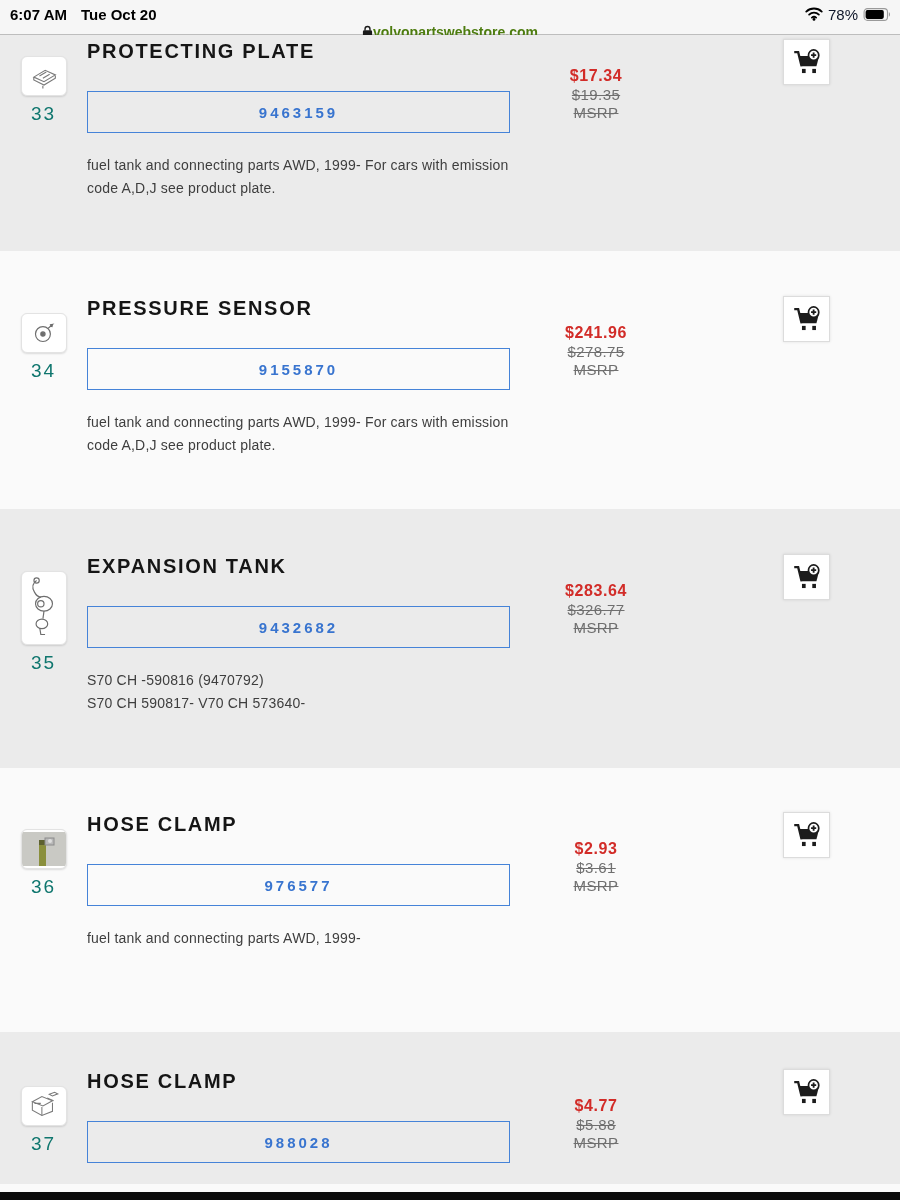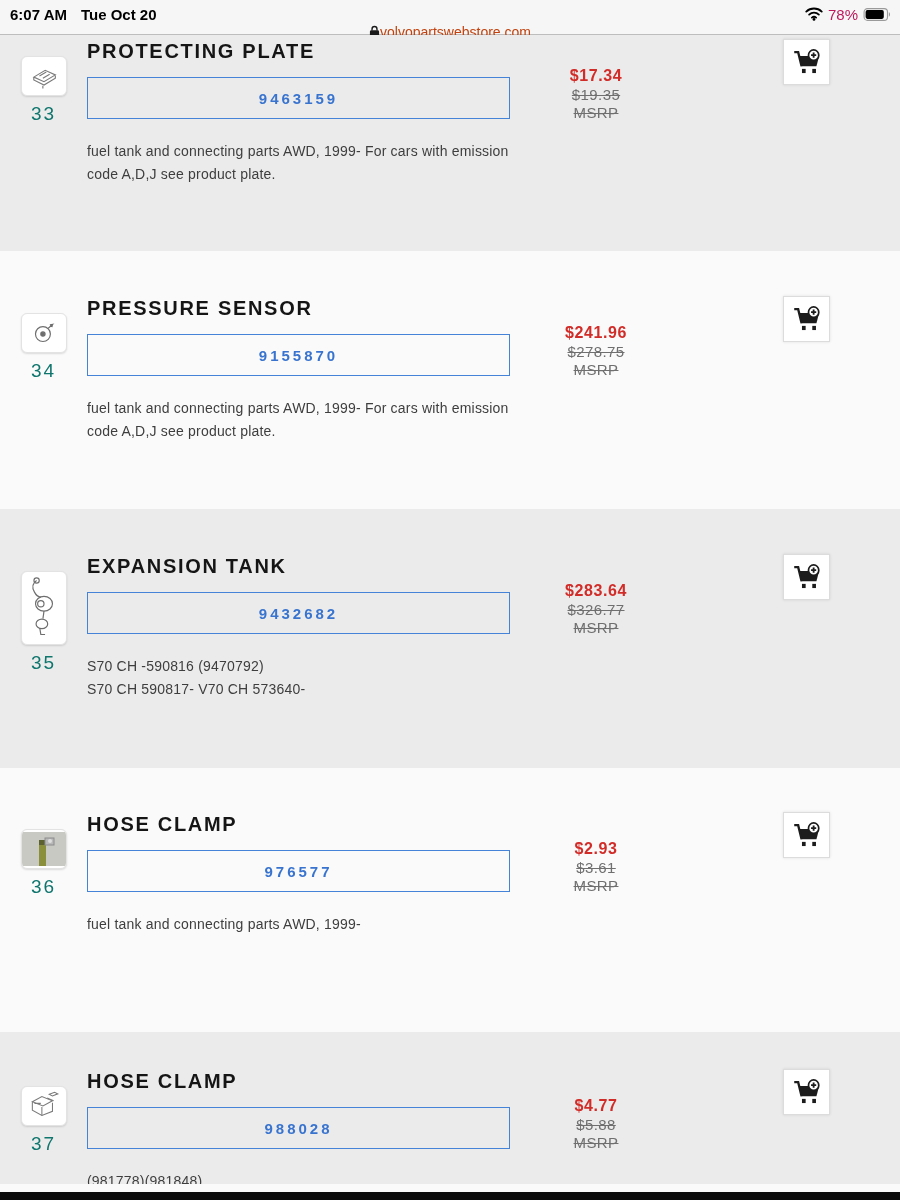--- a/index.html
+++ b/index.html
@@ -13,46 +13,46 @@
   .top-chrome{
     height:35px; background:#f6f6f6; border-bottom:1px solid #bdbdbd;
     position:relative;
   }
   .status-row{
     position:absolute; top:0; left:0; right:0; height:22px;
     display:flex; align-items:center; justify-content:space-between;
     padding:6px 8px 0 10px;
   }
   .status-left{ display:flex; gap:14px; font-size:15px; font-weight:700; color:#000; }
-  .status-right{ display:flex; align-items:center; gap:5px; font-size:15px; font-weight:500; color:#be185d; }
+  .status-right{ display:flex; align-items:center; gap:5px; font-size:15px; font-weight:500; color:#0f172a; }
   .url-row{
     position:absolute; top:20px; left:0; right:0; height:23px;
     display:flex; align-items:center; justify-content:center; gap:0;
-    font-size:14px; font-weight:400; color:#c2410c;
+    font-size:14px; font-weight:700; color:#4d7c0f;
   }
   
   .rows{ position:relative; }
   .part-row{
     display:grid; grid-template-columns:87px 423px 172px 1fr;
     overflow:hidden;
   }
   .part-row.shaded{ background:#ebebeb; }
   .part-row.plain{ background:#fafafa; }
   .col-thumb{ padding-top:calc(var(--pad) + 16px); display:flex; flex-direction:column; align-items:center; }
   .thumb-box{
     width:46px; height:40px; background:#fff; border:1px solid #e3e3e3; border-radius:6px;
     box-shadow:0 1px 2px rgba(0,0,0,.13);
     display:flex; align-items:center; justify-content:center; overflow:hidden;
   }
   .thumb-box.tall{ height:74px; }
   .part-index{ margin-top:7px; font-size:19px; letter-spacing:2px; color:#0f766e; }
   .col-main{ padding-top:var(--pad); }
   .part-title{ font-size:20px; font-weight:700; letter-spacing:1.7px; color:#151515; }
   .part-number-box{
-    margin-top:14px; height:42px; border:1.5px solid #4583d8;
+    margin-top:28px; height:42px; border:1.5px solid #4583d8;
     display:flex; align-items:center; justify-content:center;
   }
   .part-number{ color:#3874cf; font-weight:700; font-size:15px; letter-spacing:3px; }
   .part-desc{ margin-top:21px; font-size:14px; color:#3e3e3e; line-height:23px; letter-spacing:.2px; }
   .col-price{ padding-top:calc(var(--pad) + 27px); text-align:center; }
   .price{ color:#d22c28; font-weight:700; font-size:16px; letter-spacing:.6px; }
   .old-price,.msrp{ color:#6f6f6f; font-size:15px; text-decoration:line-through; margin-top:1px; letter-spacing:.4px; }
   .col-cart{ padding-top:calc(var(--pad) - 1px); display:flex; justify-content:flex-end; padding-right:70px; }
   .cart-btn{
     width:47px; height:46px; background:#fff; border:1px solid #dcdcdc;

